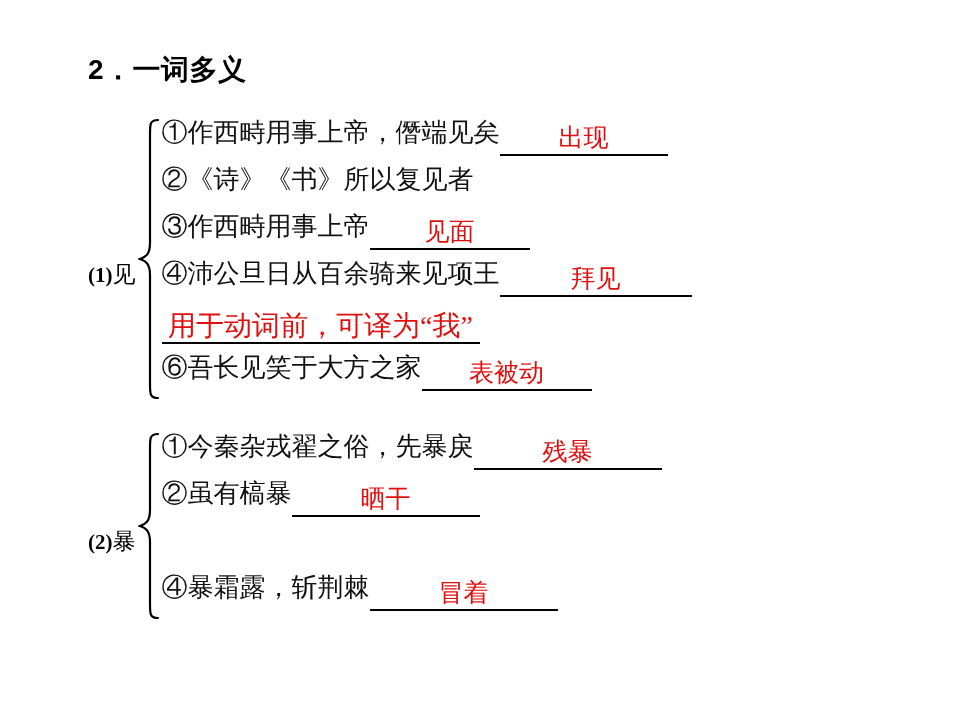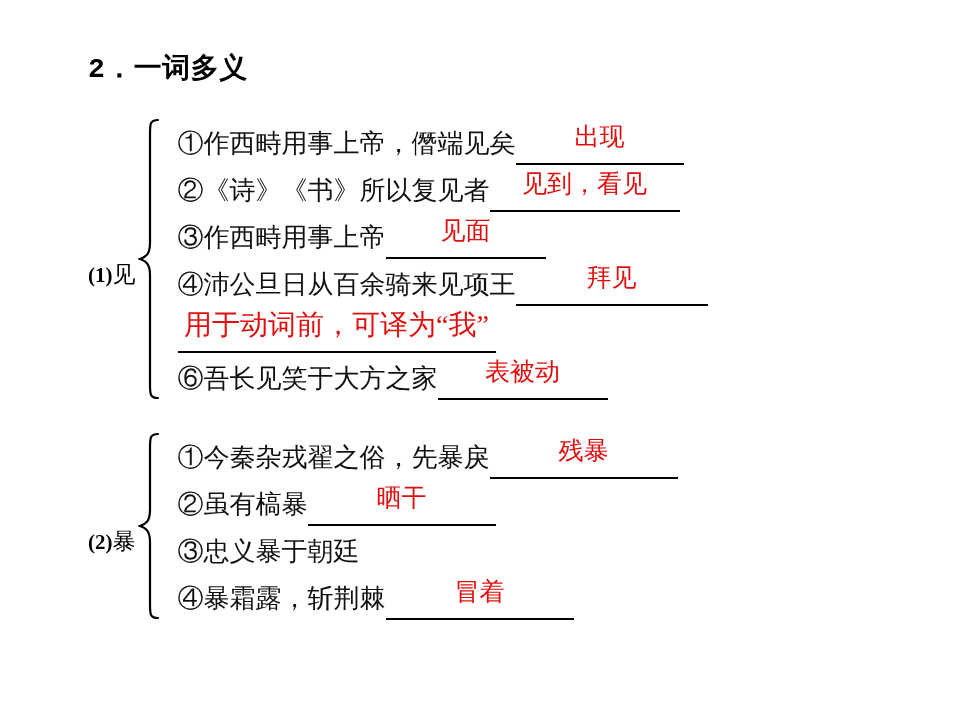--- a/index.html
+++ b/index.html
@@ -20,21 +20,21 @@
     inset: 0;
     width: 960px;
     height: 720px;
   }
 
   
   .slide-title {
     position: absolute;
     left: 88px;
     top: 53px;
-    font-family: Liberation Mono, monospace;
+    font-family: Liberation Sans, sans-serif;
     font-weight: bold;
     font-size: 28px;
     line-height: 34px;
     color: #000000;
     white-space: nowrap;
     letter-spacing: 0.5px;
   }
 
   
   .group {
@@ -77,22 +77,21 @@
   
   .items {
     flex: 1 1 auto;
   }
 
   .item-row {
     position: relative;
     height: 47px;
     white-space: nowrap;
     display: flex;
-    align-items: flex-end;
-    margin-left: 16px;
+    align-items: flex-start;
   }
 
   .item-text {
     font-size: 26px;
     line-height: 30px;
     color: #111111;
     white-space: nowrap;
     display: inline-block;
     padding-bottom: 6px;
   }
@@ -102,21 +101,21 @@
     position: relative;
     display: inline-block;
     border-bottom: 2.5px solid #000000;
     height: 36px;
     vertical-align: bottom;
   }
   .blank .answer {
     position: absolute;
     left: 0;
     right: 0;
-    bottom: 12px;
+    bottom: 2px;
     text-align: center;
     color: #E10E0E;
     font-size: 25px;
     line-height: 28px;
     white-space: nowrap;
     font-family: "Liberation Serif", "DejaVu Serif", serif;
   }
   .blank .answer.tight {
     font-size: 28px;
   }
@@ -143,23 +142,20 @@
 
         <div class="item-row">
           <span class="item-text"><span>①</span><span>作西畤用事上帝，僭端见矣</span></span>
             <span class="blank" style="width:168px">
               <span class="answer">出现</span>
             </span>
         </div>
 
         <div class="item-row">
           <span class="item-text"><span>②</span><span>《诗》《书》所以复见者</span></span>
-            <span class="blank" style="width:190px">
-              <span class="answer">见到，看见</span>
-            </span>
         </div>
 
         <div class="item-row">
           <span class="item-text"><span>③</span><span>作西畤用事上帝</span></span>
             <span class="blank" style="width:160px">
               <span class="answer">见面</span>
             </span>
         </div>
 
         <div class="item-row">
@@ -207,21 +203,20 @@
         </div>
 
         <div class="item-row">
           <span class="item-text"><span>②</span><span>虽有槁暴</span></span>
             <span class="blank" style="width:188px">
               <span class="answer">晒干</span>
             </span>
         </div>
 
         <div class="item-row">
-          <span class="item-text"><span>③</span><span>忠义暴于朝廷</span></span>
         </div>
 
         <div class="item-row">
           <span class="item-text"><span>④</span><span>暴霜露，斩荆棘</span></span>
             <span class="blank" style="width:188px">
               <span class="answer">冒着</span>
             </span>
         </div>
 
       </div>

